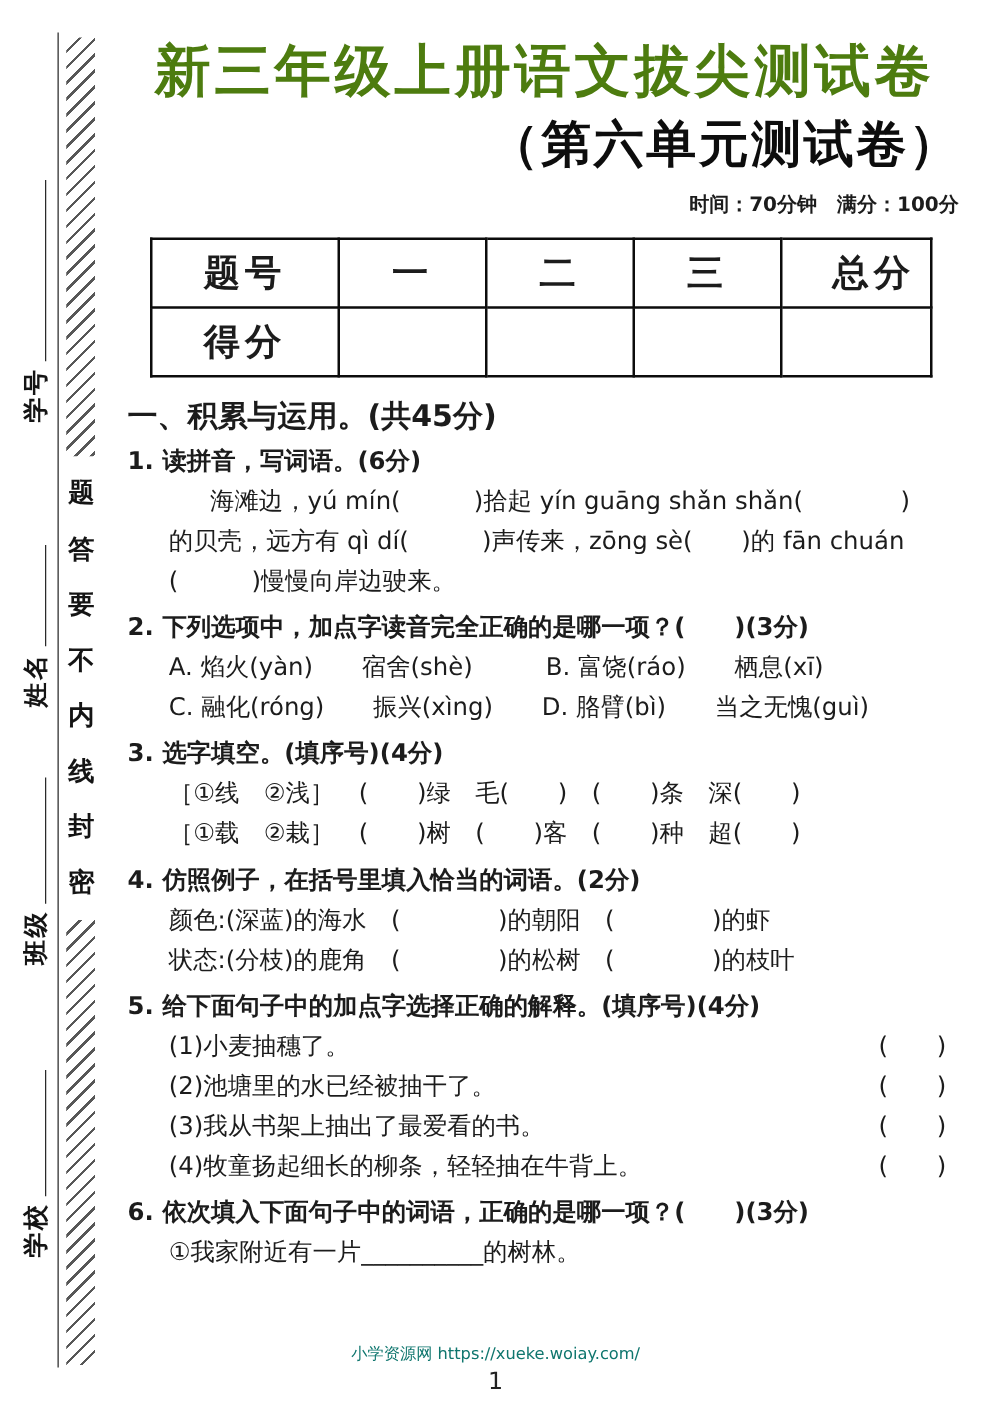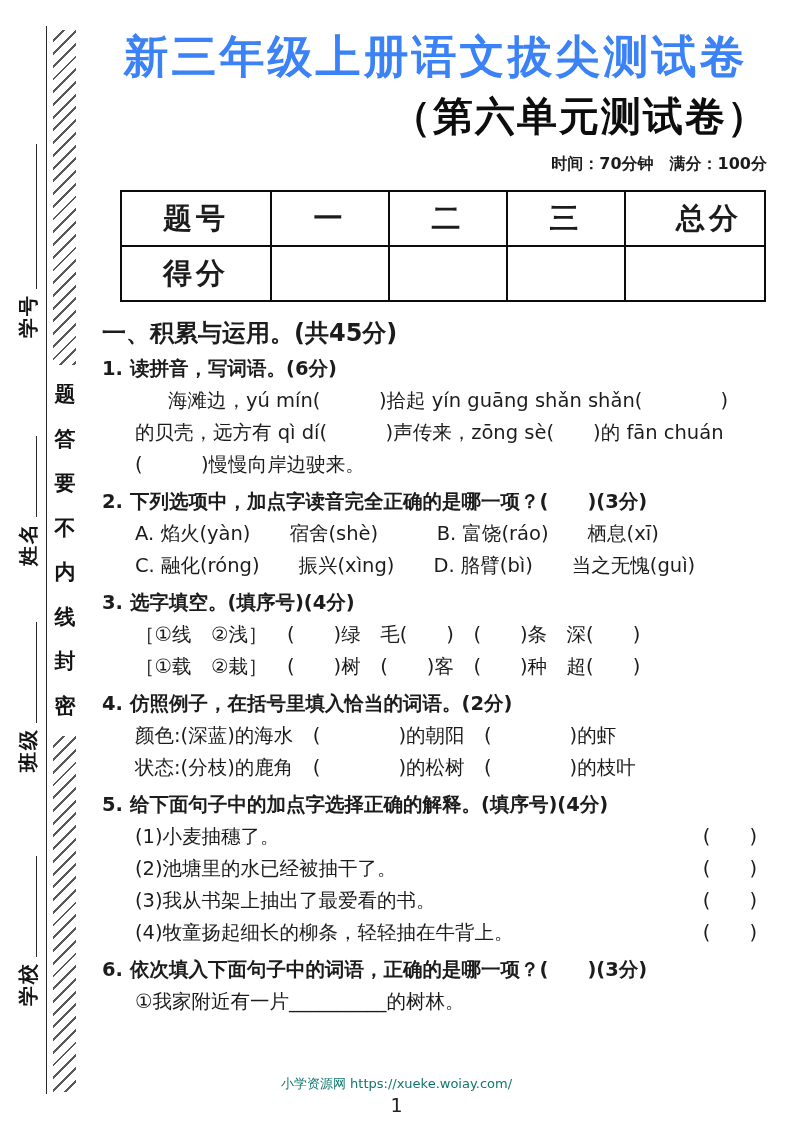--- a/index.html
+++ b/index.html
@@ -47,42 +47,42 @@
   .sf-class  { top:772px;  width:152px; }
   .sf-school { top:1006px; width:152px; }
 
   
   .main {
     position:absolute; left:102px; top:0; right:0;
     padding:30px 24px 0 0;
   }
   .exam-title {
     font-size:45px; line-height:54px; font-weight:800;
-    text-align:center; letter-spacing:3px; color:#3b82f6;
+    text-align:center; letter-spacing:3px; color:#4d7c0f;
   }
   .exam-subtitle {
     font-size:40px; line-height:48px; font-weight:800;
     text-align:right; margin-top:8px; letter-spacing:2px; color:#0d0d0d;
   }
   .time-info {
     font-size:16px; line-height:28px; margin-top:10px;
     text-align:right; font-weight:600; padding-right:2px;
   }
 
   table.score-table {
     border-collapse:collapse; margin:12px 0 0 18px;
     border:2.6px solid #0c0c0c;
   }
   table.score-table td {
     border:2.2px solid #0c0c0c; text-align:center;
     height:55px; vertical-align:middle;
   }
   .st-c0 { width:150px; }
   .st-c1, .st-c2, .st-c3 { width:118px; }
-  .st-c4 { width:140px;padding-left:28px; }
+  .st-c4 { width:120px;padding-left:28px; }
   .st-hd { font-size:29px; font-weight:800; letter-spacing:4px; }
 
   .section-title {
     margin-top:16px; font-size:24px; line-height:30px; font-weight:800;
   }
 
   .question { margin-top:4px; }
   .q-head { font-size:19.5px; line-height:33px; }
   .q-num { font-weight:800; margin-right:7px; }
   .q-title { font-weight:700; }

